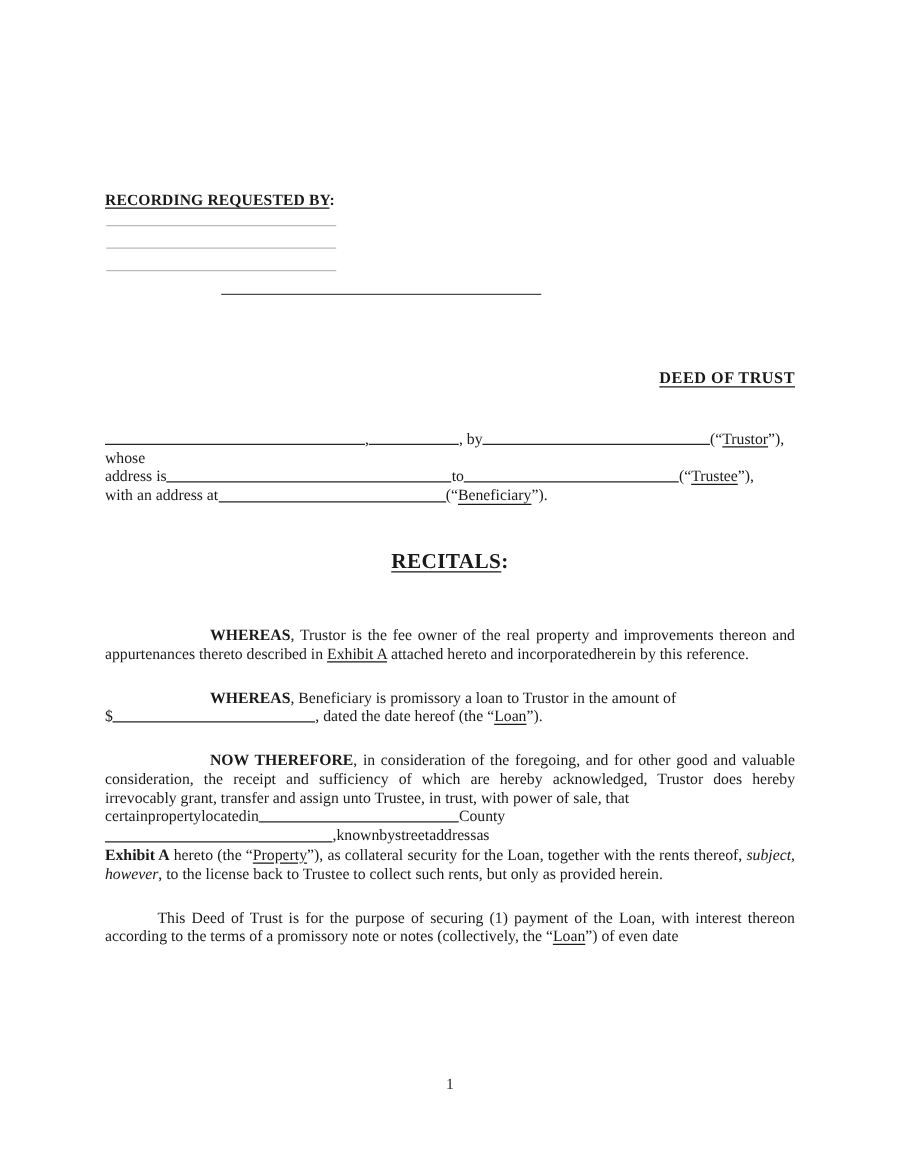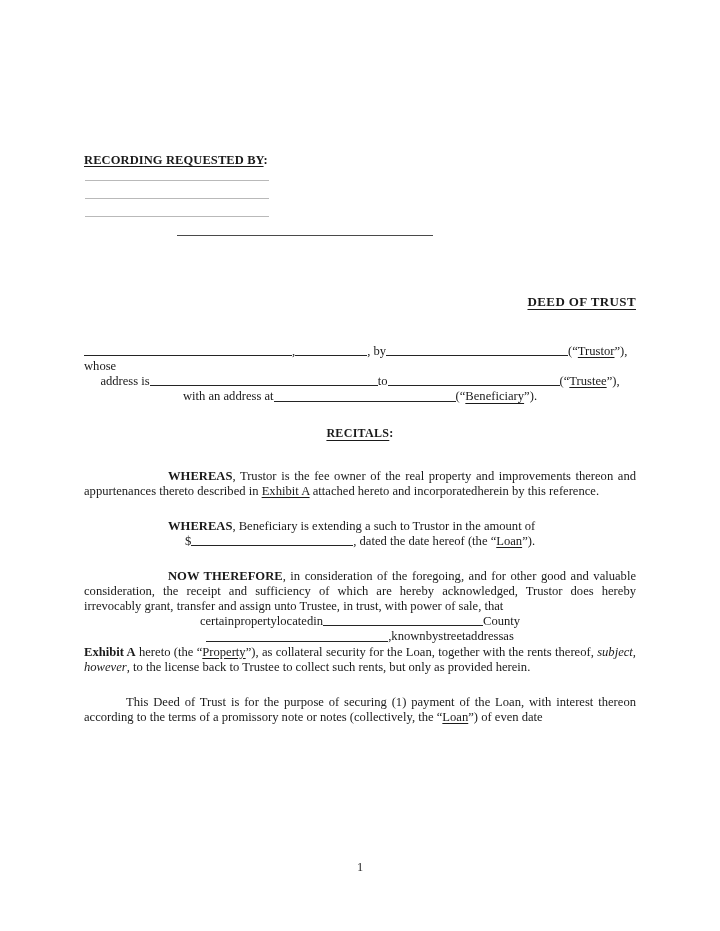--- a/index.html
+++ b/index.html
@@ -64,24 +64,24 @@
     margin: 58px 0 0 0;
     line-height: 16px;
   }
   .doc-title span {
     text-decoration: underline;
     text-underline-offset: 2.5px;
   }
 
   .section-title {
     text-align: center;
-    font-size: 12px;
+    font-size: 17px;
     font-weight: bold;
     letter-spacing: 0.3px;
-    margin: 0;
+    margin: 16px;
     line-height: 16px;
   }
   .section-title .u {
     text-decoration: underline;
     text-underline-offset: 2.5px;
   }
 
   
   p.body {
     font-size: 12.6px;
@@ -111,21 +111,21 @@
     height: 0.88em;
     margin-bottom: -1px;
   }
   .gap-md  { height: 20px; }
   .gap-lg  { height: 28px; }
   .gap-xl  { height: 34px; }
 
   
   .spread {
     display: flex;
-    justify-content: center;
+    justify-content: flex-start;
     font-size: 12.6px;
     line-height: 15.1px;
     width: 100%;
   }
 
   .page-number {
     position: absolute;
     left: 0;
     top: 860px;
     width: 720px;
@@ -170,21 +170,21 @@
 
     <div class="gap-lg"></div>
 
     <p class="body">
       <span class="lead-indent"></span><span class="bd">WHEREAS</span><span>, Trustor is the fee owner of the real property and improvements thereon and appurtenances thereto described in </span><span class="u">Exhibit A</span><span> attached hereto and incorporatedherein by this reference.</span>
     </p>
 
     <div class="gap-md"></div>
 
     <p class="body">
-      <span class="lead-indent"></span><span class="bd">WHEREAS</span><span>, Beneficiary is extending a such to Trustor in the amount of</span>
+      <span class="lead-indent"></span><span class="bd">WHEREAS</span><span>, Beneficiary is promissory a loan to Trustor in the amount of</span>
     </p>
     <div class="spread">
       <span><span>$</span><span class="blank" style="width:162px"></span><span>, dated the date hereof (the “</span><span class="u">Loan</span><span>”).</span></span>
     </div>
 
     <div class="gap-md"></div>
 
     <p class="body">
       <span class="lead-indent"></span><span class="bd">NOW THEREFORE</span><span>, in consideration of the foregoing, and for other good and valuable consideration, the receipt and sufficiency of which are hereby acknowledged, Trustor does hereby irrevocably grant, transfer and assign unto Trustee, in trust, with power of sale, that</span>
     </p>

